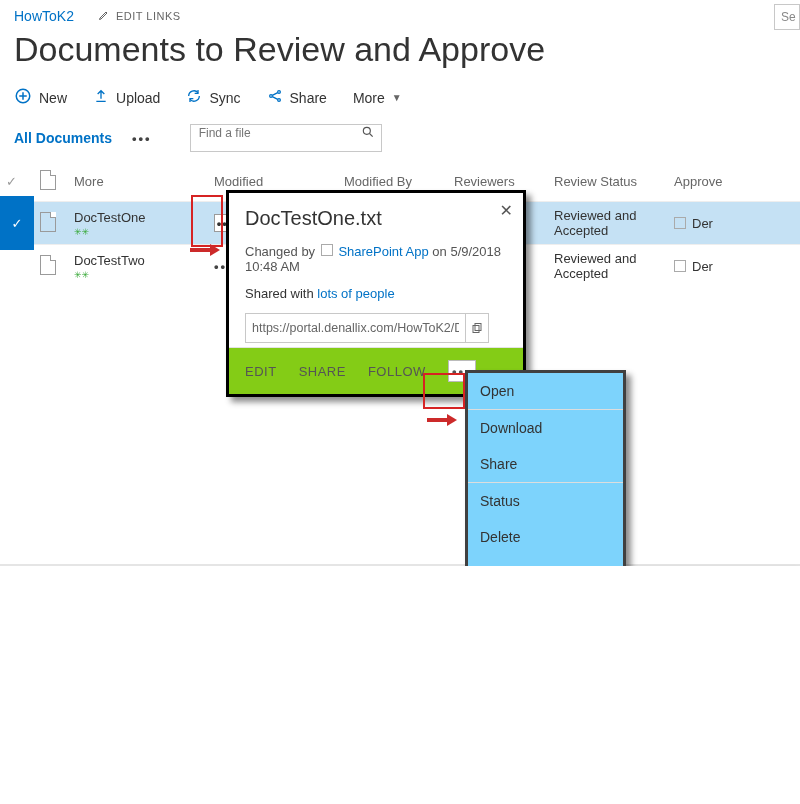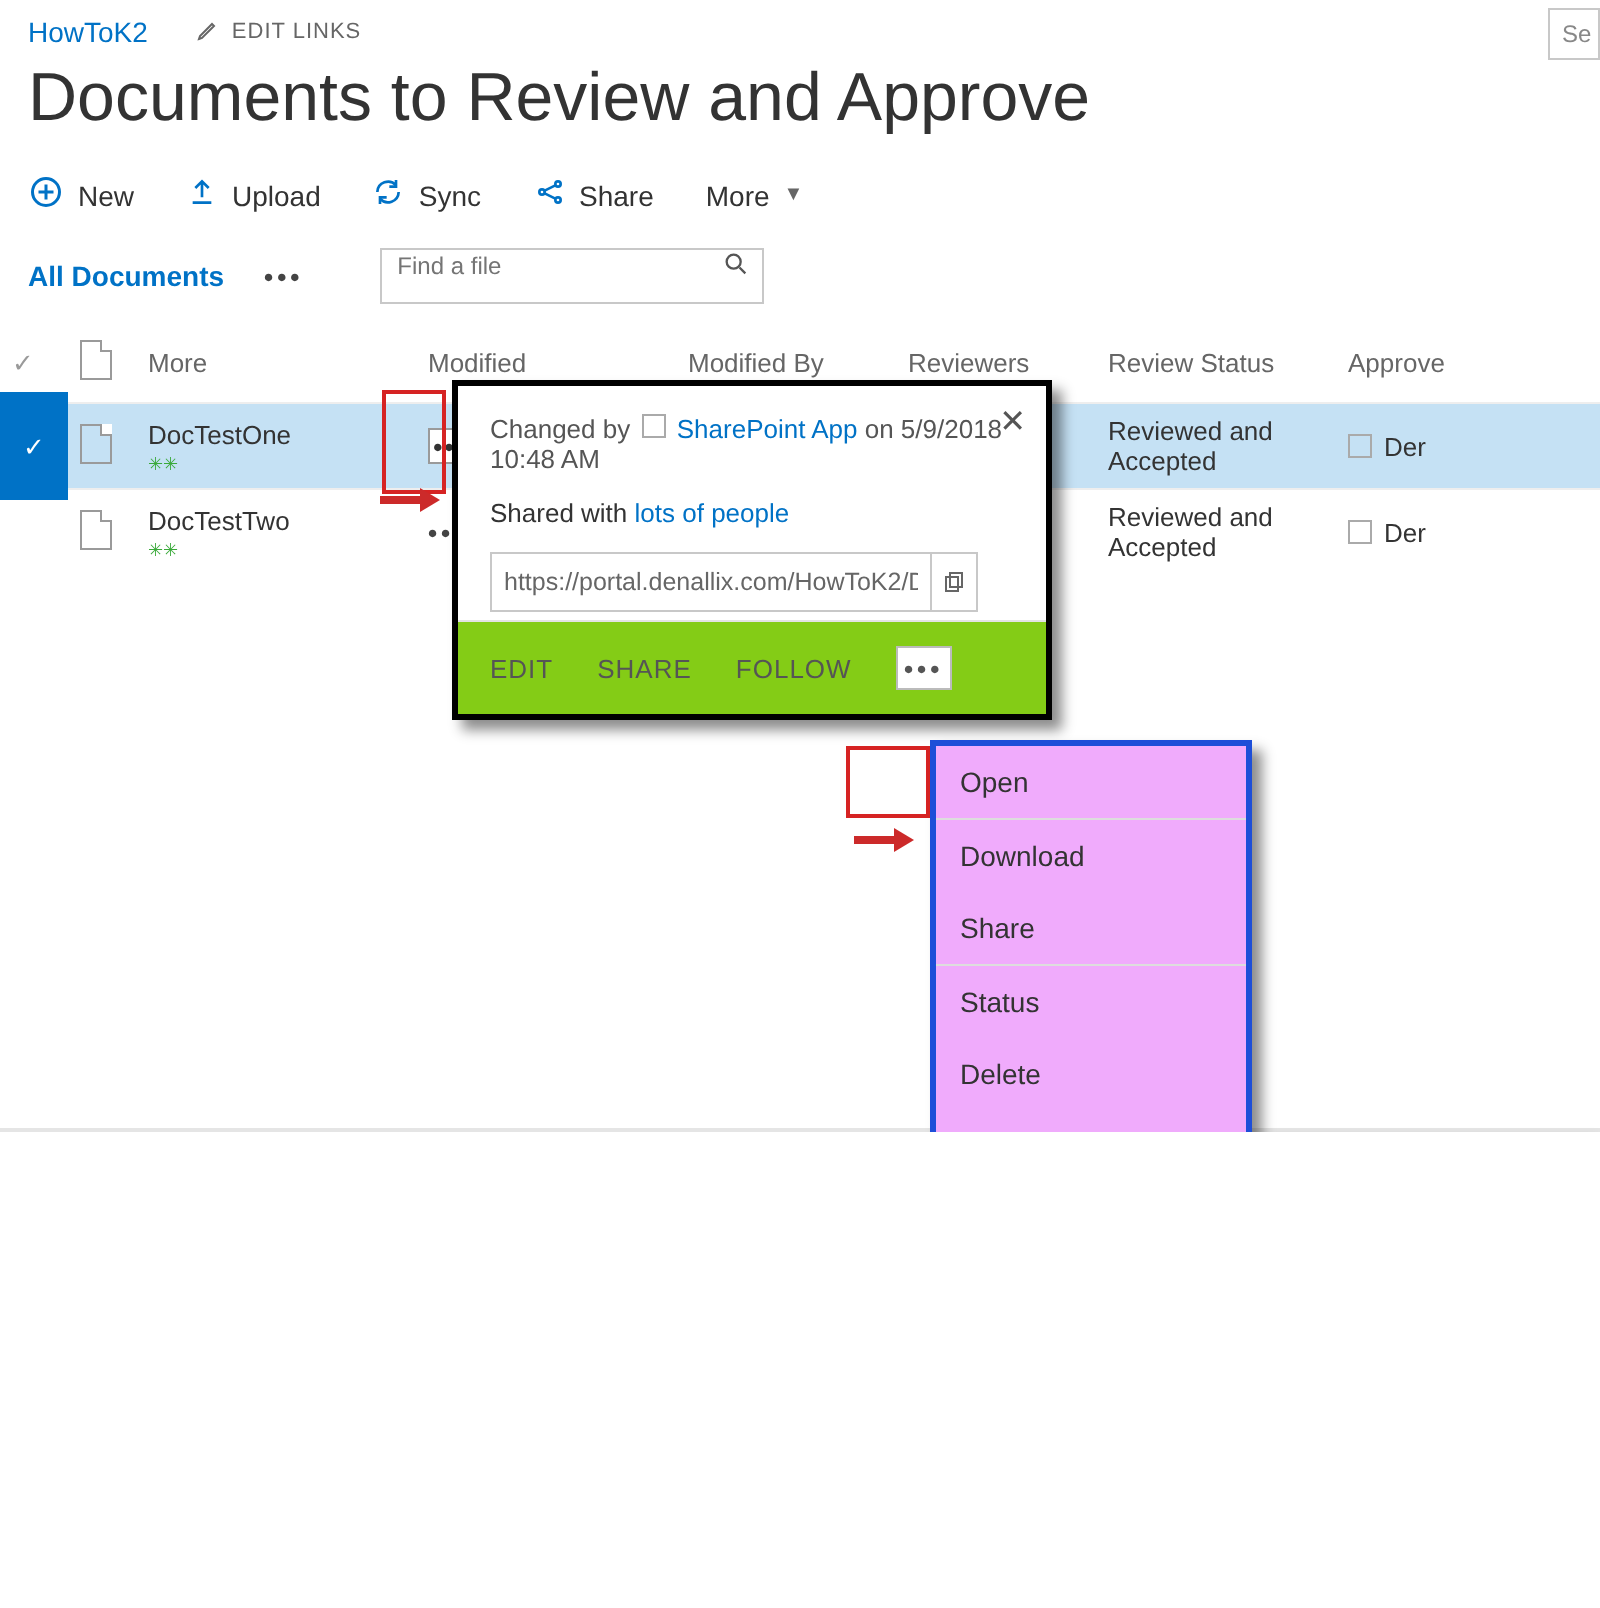--- a/index.html
+++ b/index.html
@@ -110,21 +110,21 @@
     border-top:1px solid #e3e3e3; background:#84cc16;
     padding:12px 16px; font-size:13px; color:#555; letter-spacing:.5px;
   }
   .callout .actions .more{
     border:1px solid #bbb; width:26px; height:20px; background:#fff;
     display:flex; align-items:center; justify-content:center; letter-spacing:2px; font-weight:bold;
   }
 
   
   .menu {
-    position:absolute; background:#f0abfc; border:3px solid #1d4ed8; width:168px;
+    position:absolute; background:#7dd3fc; border:3px solid #404040; width:168px;
     z-index:110; box-shadow: 5px 5px 6px rgba(0,0,0,.45);
   }
   .menu .item{
     padding:10px 12px; font-size:14px; color:#333; cursor:pointer;
     display:flex; align-items:center; justify-content:space-between;
   }
   .menu hr { border:none; border-top:1px solid #ddd; margin:0;}
   .menu .arrow { font-size:10px;}
 
   .doc-ic {
@@ -270,20 +270,21 @@
   </div>
 
   <div class="drop-msg">ere to upload</div>
 
   <div class="red-box" style="left:191px; top:33px; width:28px; height:48px;"></div>
   <div class="arrow-r" style="left:190px; top:86px;"></div>
 
   <div class="callout" style="left:226px; top:28px;">
     <span class="close">✕</span>
     <div class="body">
+      <h3>DocTestOne.txt</h3>
       <div class="meta">
         <span>Changed by</span>
         <span class="chk"></span>
         <span class="link">SharePoint App</span>
         <span>on 5/9/2018 10:48 AM</span>
       </div>
       <div class="shared">
         <span>Shared with</span>
         <span class="link">lots of people</span>
       </div>

